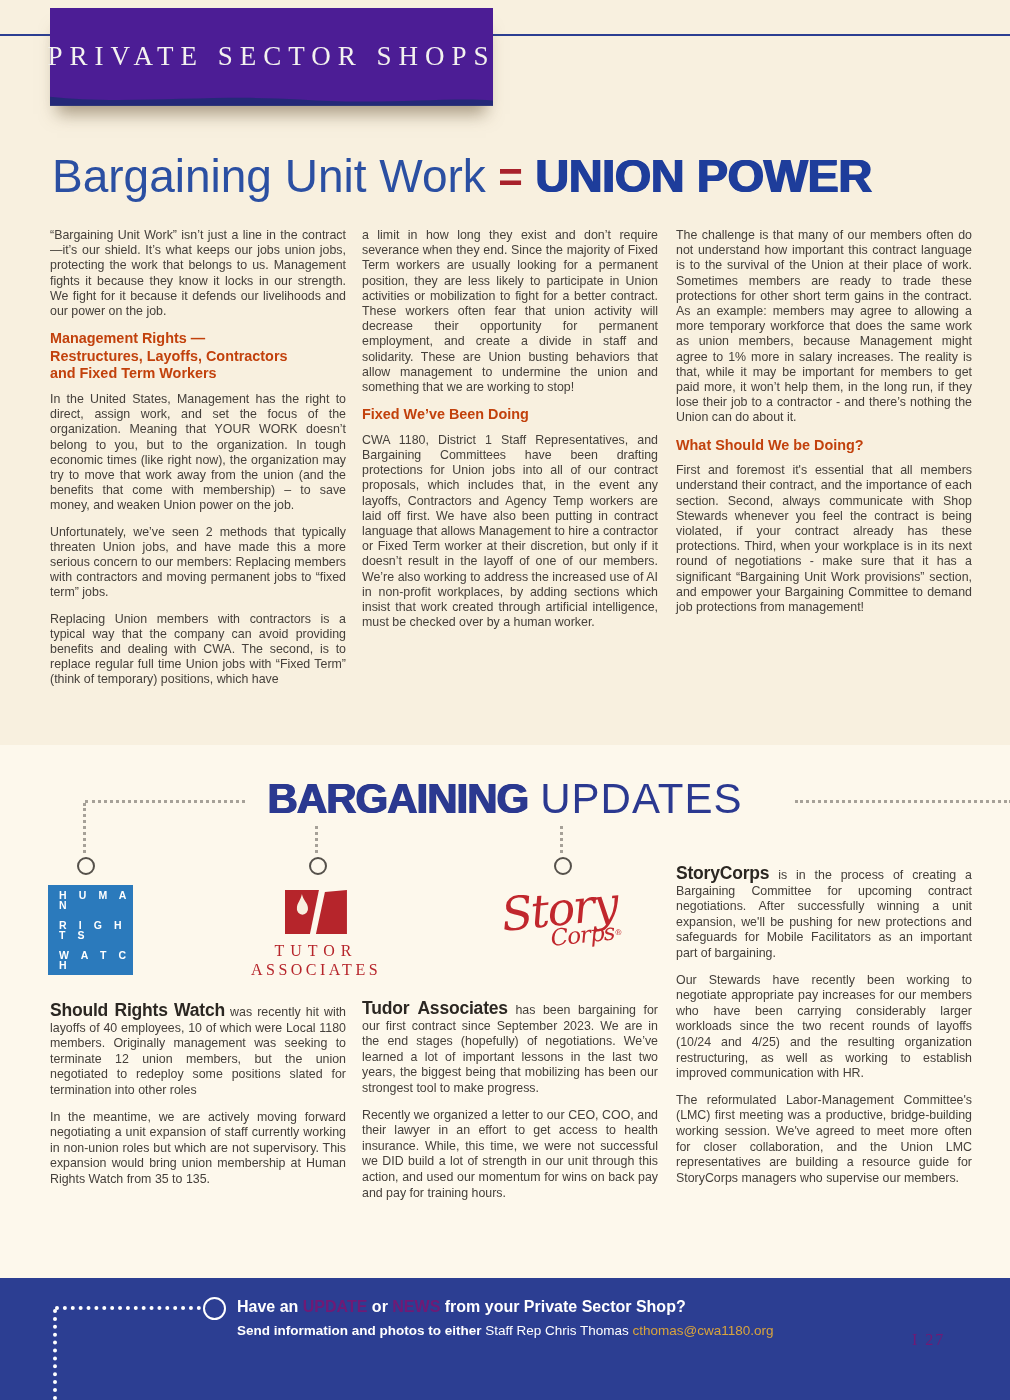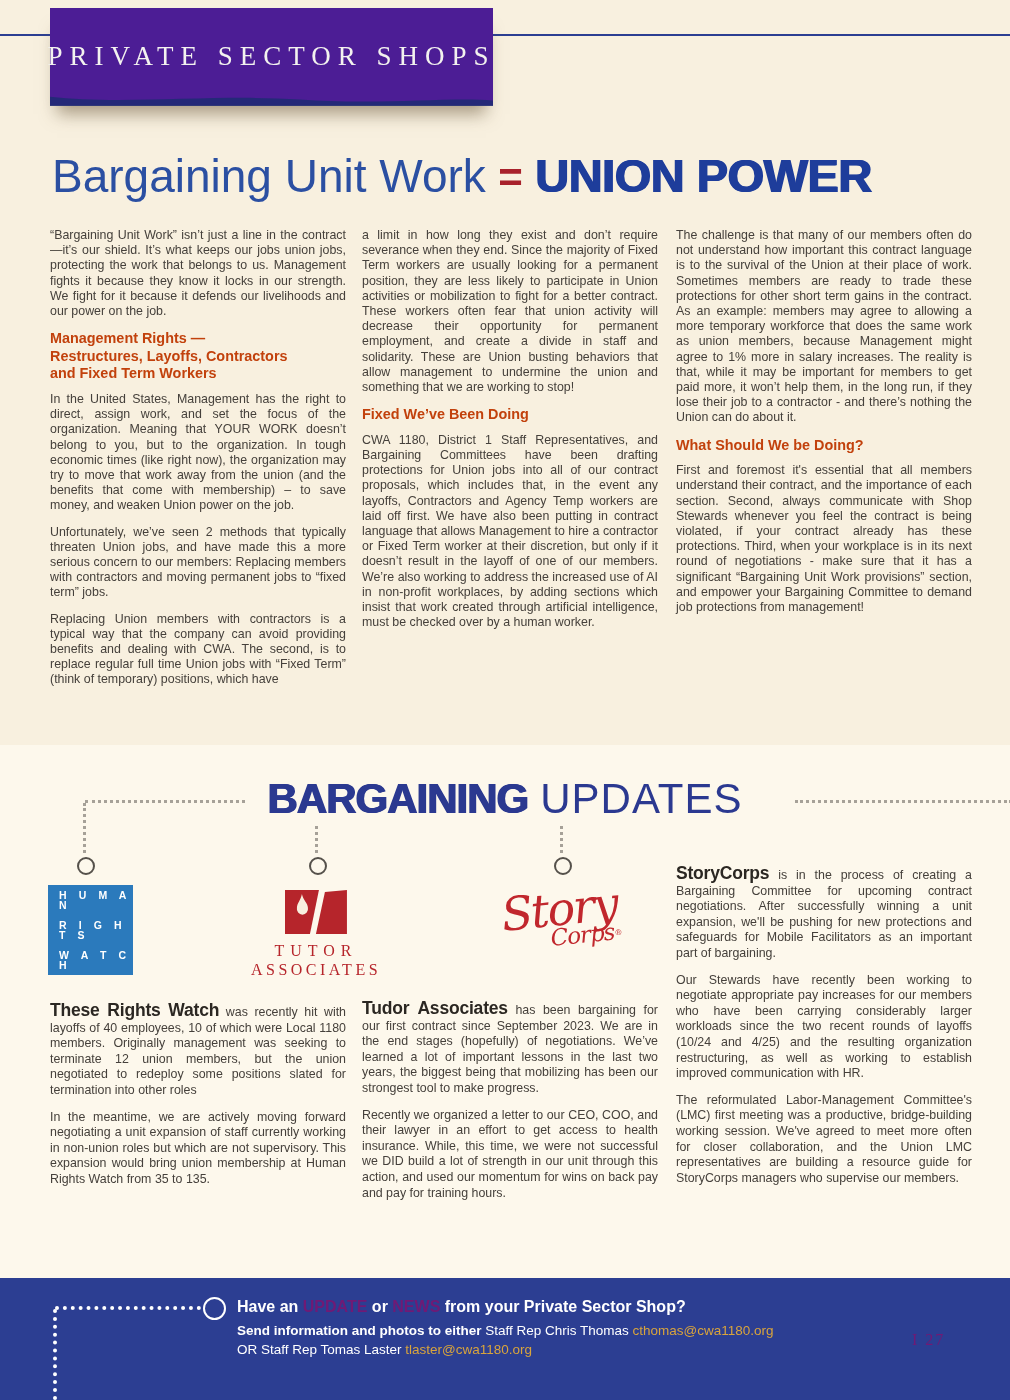--- a/index.html
+++ b/index.html
@@ -149,21 +149,21 @@
     <span class="tutor-t1">TUTOR</span>
     <span class="tutor-t2">ASSOCIATES</span>
   </div>
 
   <div class="logo-story">
     <span class="story-w1">Story</span>
     <span class="story-w2"><span>Corps</span><span class="story-reg">®</span></span>
   </div>
 
   <div class="ub ub1">
-    <p><span class="lead">These Rights Watch</span><span> was recently hit with layoffs of 40 employees, 10 of which were Local 1180 members. Originally management was seeking to terminate 12 union members, but the union negotiated to redeploy some positions slated for termination into other roles</span></p>
+    <p><span class="lead">Should Rights Watch</span><span> was recently hit with layoffs of 40 employees, 10 of which were Local 1180 members. Originally management was seeking to terminate 12 union members, but the union negotiated to redeploy some positions slated for termination into other roles</span></p>
     <p>In the meantime, we are actively moving forward negotiating a unit expansion of staff currently working in non-union roles but which are not supervisory. This expansion would bring union membership at Human Rights Watch from 35 to 135.</p>
   </div>
 
   <div class="ub ub2">
     <p><span class="lead">Tudor Associates</span><span> has been bargaining for our first contract since September 2023. We are in the end stages (hopefully) of negotiations. We’ve learned a lot of important lessons in the last two years, the biggest being that mobilizing has been our strongest tool to make progress.</span></p>
     <p>Recently we organized a letter to our CEO, COO, and their lawyer in an effort to get access to health insurance. While, this time, we were not successful we DID build a lot of strength in our unit through this action, and used our momentum for wins on back pay and pay for training hours.</p>
   </div>
 
   <div class="ub ub3">
     <p><span class="lead">StoryCorps</span><span> is in the process of creating a Bargaining Committee for upcoming contract negotiations. After successfully winning a unit expansion, we'll be pushing for new protections and safeguards for Mobile Facilitators as an important part of bargaining.</span></p>
@@ -176,22 +176,19 @@
   <div class="footer-circle"></div>
   <div class="footer-dot-v"></div>
 
   <div class="footer-text">
     <div class="f-line1">
       <span>Have an </span><span class="f-gold">UPDATE</span><span> or </span><span class="f-gold">NEWS</span><span> from your Private Sector Shop?</span>
     </div>
     <div class="f-line2">
       <span class="f-bold">Send information and photos to either</span><span> Staff Rep Chris Thomas </span><a href="#" class="f-email">cthomas@cwa1180.org</a>
     </div>
-    <div class="f-line3">
-      <span>OR  Staff Rep Tomas Laster </span><a href="#" class="f-email">tlaster@cwa1180.org</a>
-    </div>
   </div>
 
   <div class="page-num">
     <span>I</span>
     <span>27</span>
   </div>
 </div>
 
 </body></html>

